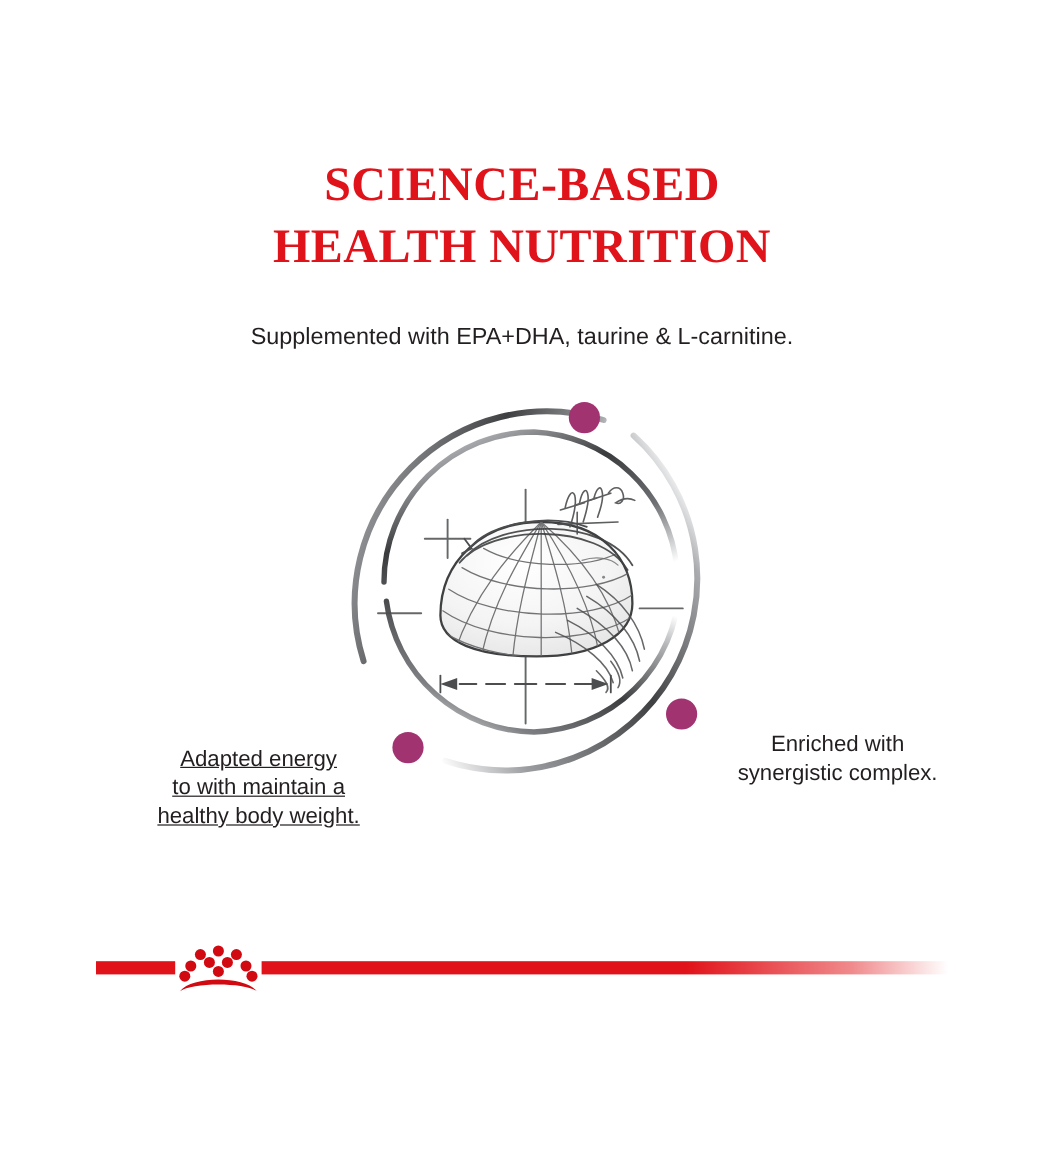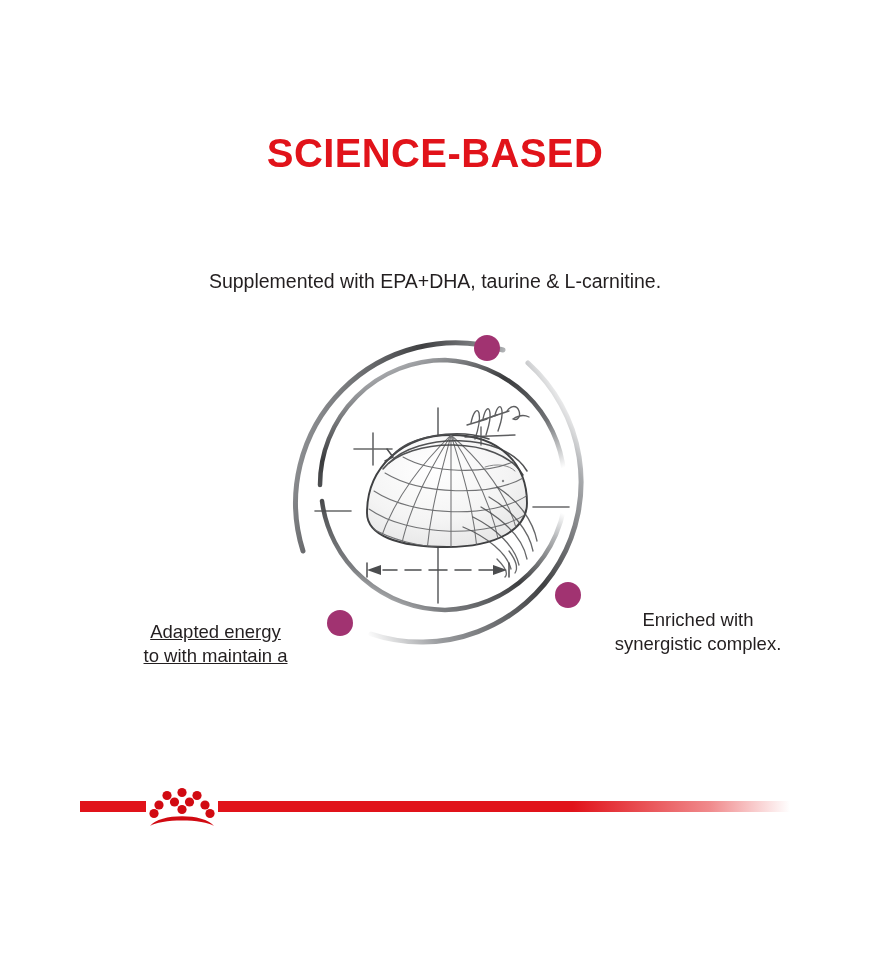--- a/index.html
+++ b/index.html
@@ -23,21 +23,21 @@
     top: 128px;
     width: 870px;
     text-align: center;
     color: #E1131A;
     font-family: "Liberation Sans", sans-serif;
     font-weight: bold;
     font-size: 40px;
     line-height: 51px;
     letter-spacing: 0.4px;
   }
-  .headline-line { display: block; white-space: nowrap; }
+  .headline-line { display: block; white-space: nowrap; font-family: Liberation Serif, serif; }
 
   
   .subtitle {
     position: absolute;
     left: 0;
     top: 268px;
     width: 870px;
     text-align: center;
     color: #231f20;
     font-size: 19.5px;
@@ -74,20 +74,21 @@
     width: 870px;
     height: 56px;
   }
   .brandbar svg { display: block; width: 870px; height: 56px; }
 </style>
 </head>
 <body>
 
 <div class="headline">
   <span class="headline-line">SCIENCE-BASED</span>
+  <span class="headline-line">HEALTH NUTRITION</span>
 </div>
 
 <div class="subtitle">Supplemented with EPA+DHA, taurine &amp; L-carnitine.</div>
 
 <div class="illustration">
   <svg viewBox="0 0 340 340" xmlns="http://www.w3.org/2000/svg">
     <defs>
 
       <linearGradient id="gOuterA" x1="0" y1="0" x2="1" y2="0.35">
         <stop offset="0" stop-color="#ffffff"></stop>
@@ -224,20 +225,21 @@
       <circle cx="212" cy="33" r="13" fill="#A13371"></circle>
       <circle cx="65" cy="308" r="13" fill="#A13371"></circle>
       <circle cx="293" cy="280" r="13" fill="#A13371"></circle>
     </g>
   </svg>
 </div>
 
 <div class="caption caption-left">
   <span>Adapted energy</span>
   <span>to with maintain a</span>
+  <span>healthy body weight.</span>
 </div>
 
 <div class="caption caption-right">
   <span>Enriched with</span>
   <span>synergistic complex.</span>
 </div>
 
 <div class="brandbar">
   <svg viewBox="0 0 870 56" xmlns="http://www.w3.org/2000/svg">
     <defs>

